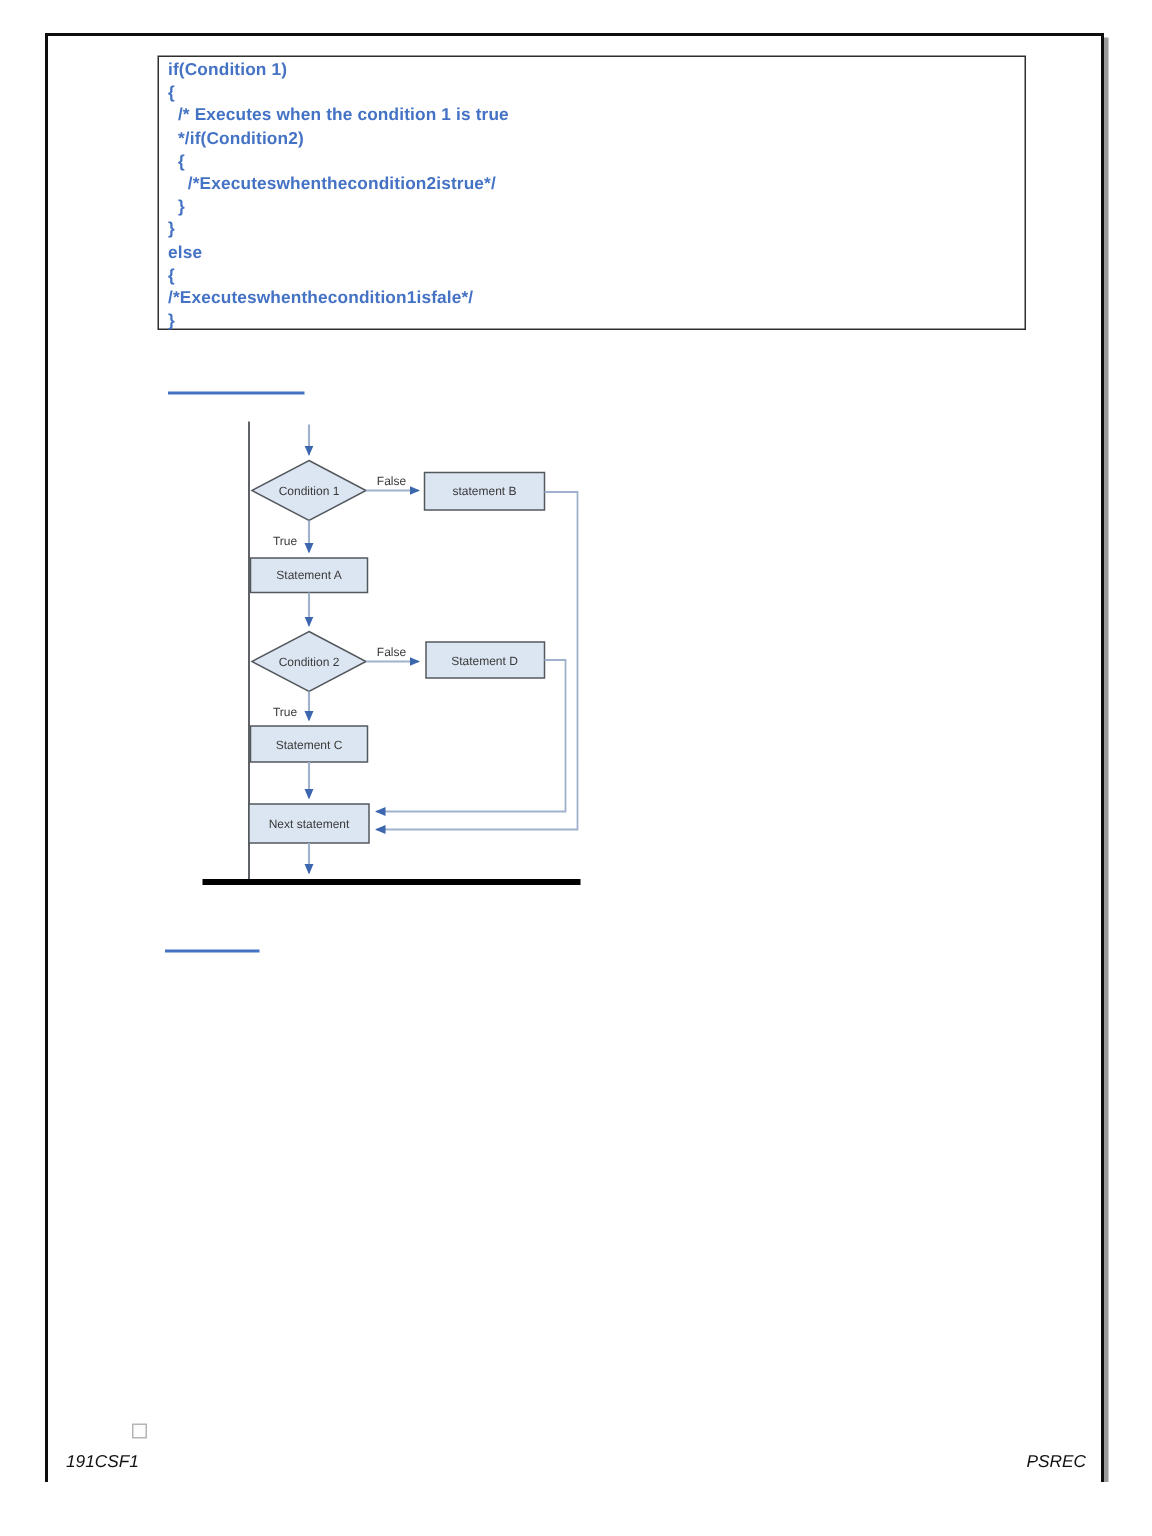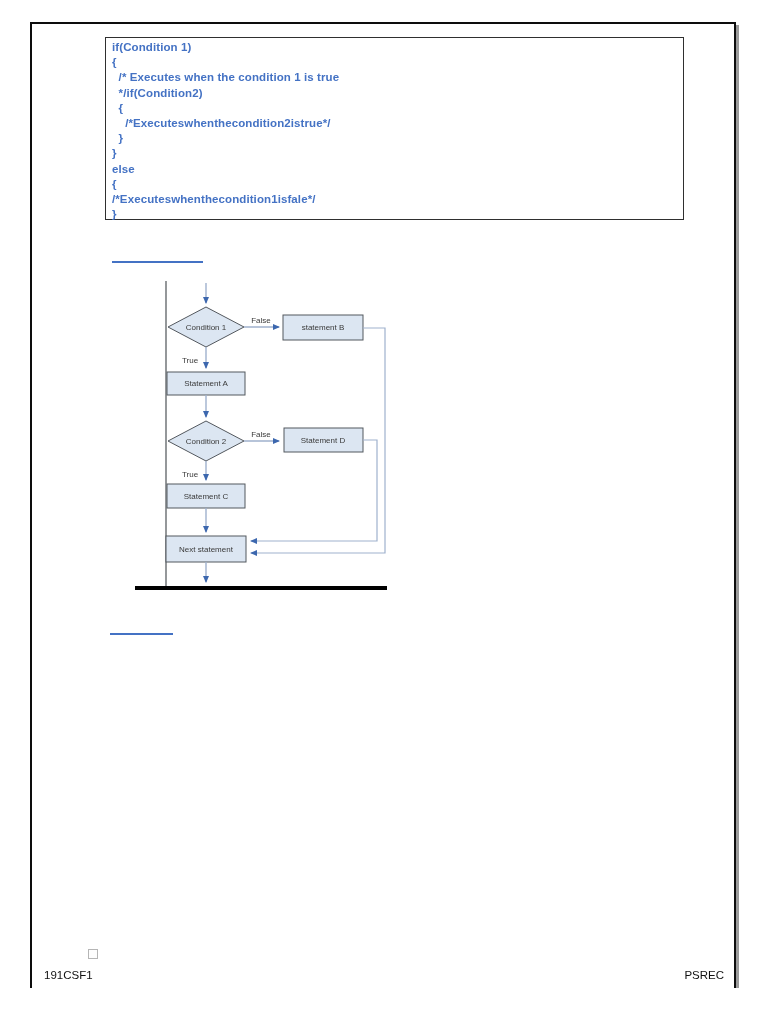--- a/index.html
+++ b/index.html
@@ -39,21 +39,21 @@
     fill:#3a3a3a;
   }
   .shape-label{font-size:8px;}
   .branch-label{font-size:8px;}
   .checkbox-glyph{
     position:absolute;left:88px;top:949px;width:8px;height:8px;
     border:1px solid #b5b5b5;background:#fdfdfd;
   }
   .footer{
     position:absolute;left:44px;top:969px;width:680px;height:16px;
-    font-size:11.5px;color:#111;
+    font-size:11.5px;color:#111;font-style:italic;
   }
   .footer-left{position:absolute;left:0;top:0;}
   .footer-center{position:absolute;left:0;right:0;text-align:center;top:0;letter-spacing:0.2px;}
   .footer-right{position:absolute;right:0;top:0;}
 </style>
 </head>
 <body>
 
 <div class="page">
 

